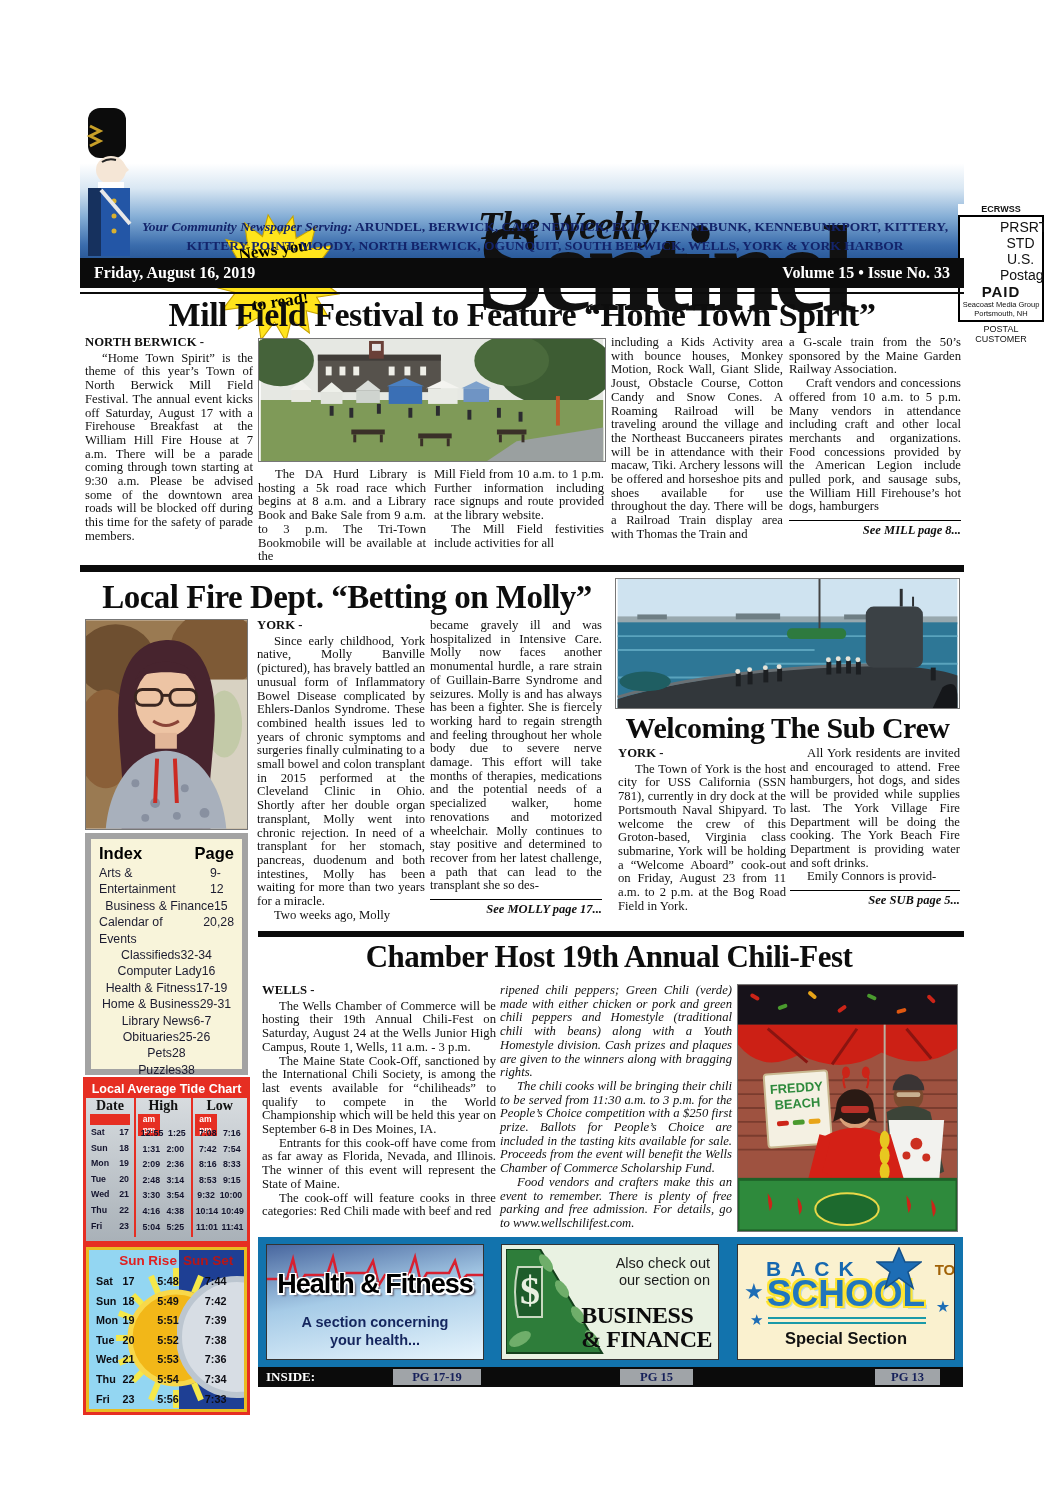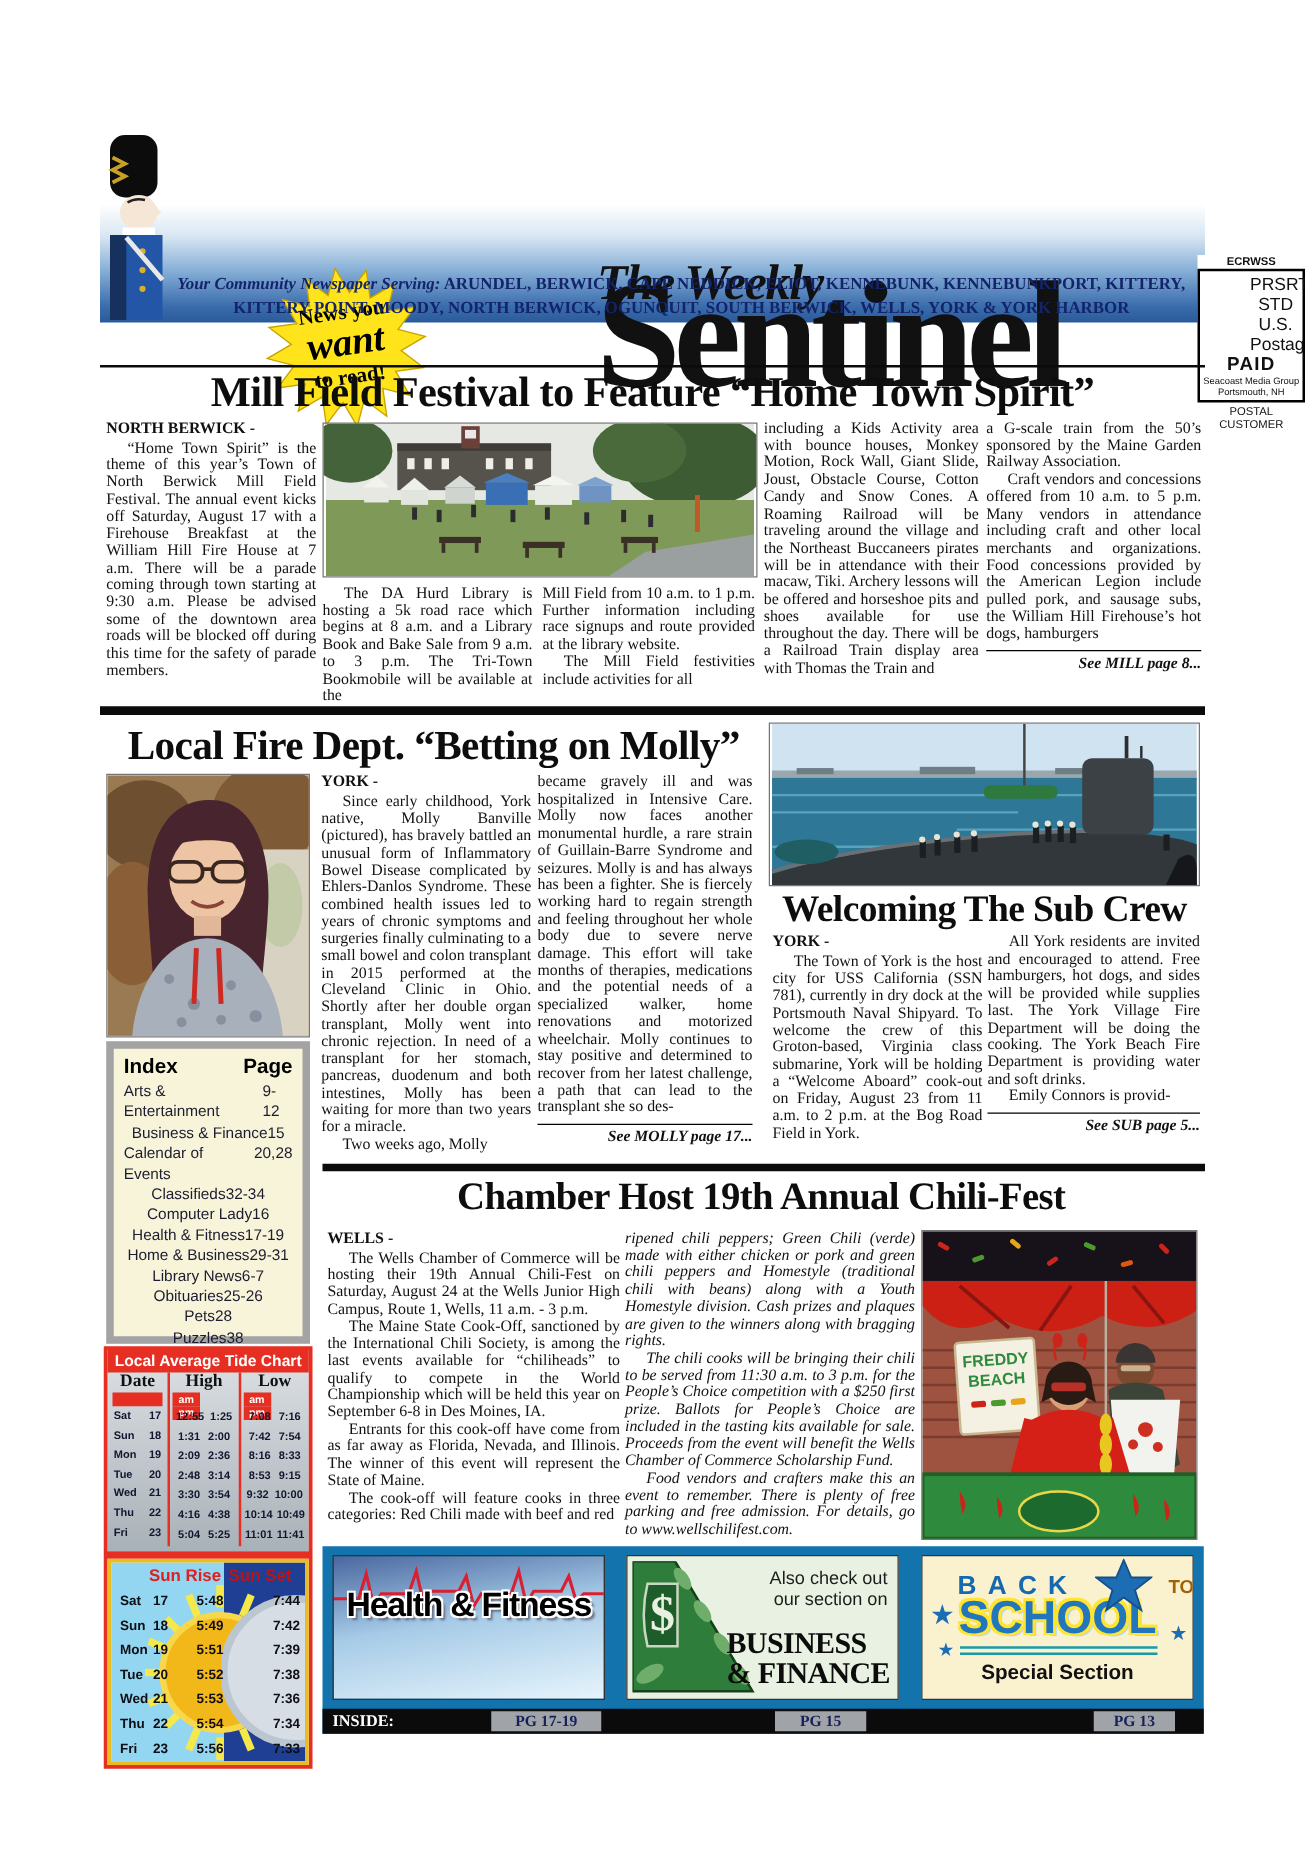--- a/index.html
+++ b/index.html
@@ -72,21 +72,21 @@
     background:linear-gradient(90deg,#93d6f2 0 58%,#1e3f94 58% 100%);overflow:hidden;}
   .sun-head{position:absolute;top:3px;left:0;width:100%;display:flex;font-weight:bold;font-size:13.5px;
     font-family:"Liberation Sans",sans-serif;z-index:3;}
   .sun-rise-l{width:58%;text-align:right;color:#e02020;padding-right:2px;box-sizing:border-box;}
   .sun-set-l{width:42%;text-align:left;color:#b81616;padding-left:4px;box-sizing:border-box;}
   .sun-rows{position:absolute;top:22px;left:0;width:100%;z-index:3;font-family:"Liberation Sans",sans-serif;}
   .sun-row{display:flex;font-size:10.8px;font-weight:bold;color:#0e0e14;line-height:19.6px;}
   .sr-day{width:30px;padding-left:7px;}
   .sr-date{width:24px;}
   .sr-rise{width:40px;text-align:right;}
-  .sr-set{width:40px;text-align:right;padding-right:4px;padding-left:26px;}
+  .sr-set{width:40px;padding-right:4px;padding-left:26px;}
 
   
   .band{left:258px;top:1237px;width:705px;height:150px;background:#1273ad;}
   .ad{position:absolute;top:7px;height:116px;width:218px;border:1px solid #333;box-sizing:border-box;overflow:hidden;}
   .ad-health{left:8px;background:linear-gradient(170deg,#49679f 0%,#a6cbe7 45%,#e6f4fc 100%);}
   .hf-title{position:absolute;top:24px;width:100%;text-align:center;font-family:"Liberation Sans",sans-serif;
     font-weight:bold;font-size:27px;letter-spacing:-1px;color:#000;
     text-shadow:-1.5px -1.5px 0 #fff,1.5px -1.5px 0 #fff,-1.5px 1.5px 0 #fff,1.5px 1.5px 0 #fff,3px 3px 2px #667;}
   .hf-sub{position:absolute;top:68px;width:100%;text-align:center;color:#15265e;font-weight:bold;
     font-size:14.5px;line-height:18px;font-family:"Liberation Sans",sans-serif;}
@@ -159,20 +159,24 @@
       <div class="pc">POSTAL CUSTOMER</div>
     </div>
 
     <div class="abs serving" style="left:50px;top:119px;width:830px;">
       <i>Your Community Newspaper Serving:</i>
       <span>ARUNDEL, BERWICK, CAPE NEDDICK, ELIOT, KENNEBUNK, KENNEBUNKPORT, KITTERY,</span>
     </div>
     <div class="abs serving" style="left:50px;top:138px;width:830px;">KITTERY POINT, MOODY, NORTH BERWICK, OGUNQUIT, SOUTH BERWICK, WELLS, YORK &amp; YORK HARBOR</div>
   </div>
 
+  <div class="abs datebar">
+    <span>Friday, August 16, 2019</span>
+    <span>Volume 15 • Issue No. 33</span>
+  </div>
   <div class="abs thinrule"></div>
 
   <div class="abs headline" style="left:80px;top:296px;width:884px;font-size:34px;">Mill Field Festival to Feature “Home Town Spirit”</div>
 
   <div class="abs col" style="left:85px;top:336px;width:168px;">
     <div class="dateline">NORTH BERWICK -</div>
     <div class="para">“Home Town Spirit” is the theme of this year’s Town of North Berwick Mill Field Festival. The annual event kicks off Saturday, August 17 with a Firehouse Breakfast at the William Hill Fire House at 7 a.m. There will be a parade coming through town starting at 9:30 a.m. Please be advised some of the downtown area roads will be blocked off during this time for the safety of parade members.</div>
   </div>
 
   <svg class="abs photoframe" style="left:258px;top:338px;" width="348" height="124" viewBox="0 0 348 124">
@@ -693,20 +697,24 @@
     </div>
   </div>
 
   <div class="abs band">
 
     <div class="ad ad-health">
       <svg style="position:absolute;top:6px;left:0;" width="218" height="40" viewBox="0 0 218 40">
         <polyline points="0,28 20,28 26,8 32,34 38,24 60,24 66,6 72,32 78,22 100,22 106,10 112,34 118,24 142,24 148,6 154,32 160,22 182,22 188,10 194,30 200,24 218,24" fill="none" stroke="#d82030" stroke-width="2.5"></polyline>
       </svg>
       <div class="hf-title">Health &amp; Fitness</div>
+      <div class="hf-sub">
+        <div>A section concerning</div>
+        <div>your health...</div>
+      </div>
     </div>
 
     <div class="ad ad-business">
       <svg style="position:absolute;left:4px;top:4px;" width="100" height="106" viewBox="0 0 100 106">
         <polygon points="0,0 34,0 96,104 0,104" fill="#2e7d3a" stroke="#14401c" stroke-width="2"></polygon>
         <g fill="#6fae6a">
             <ellipse cx="40" cy="14" rx="10" ry="5" transform="rotate(55 40 14)"></ellipse>
             <ellipse cx="56" cy="40" rx="10" ry="5" transform="rotate(55 56 40)"></ellipse>
             <ellipse cx="72" cy="66" rx="10" ry="5" transform="rotate(55 72 66)"></ellipse>
             <ellipse cx="86" cy="90" rx="10" ry="5" transform="rotate(55 86 90)"></ellipse>

